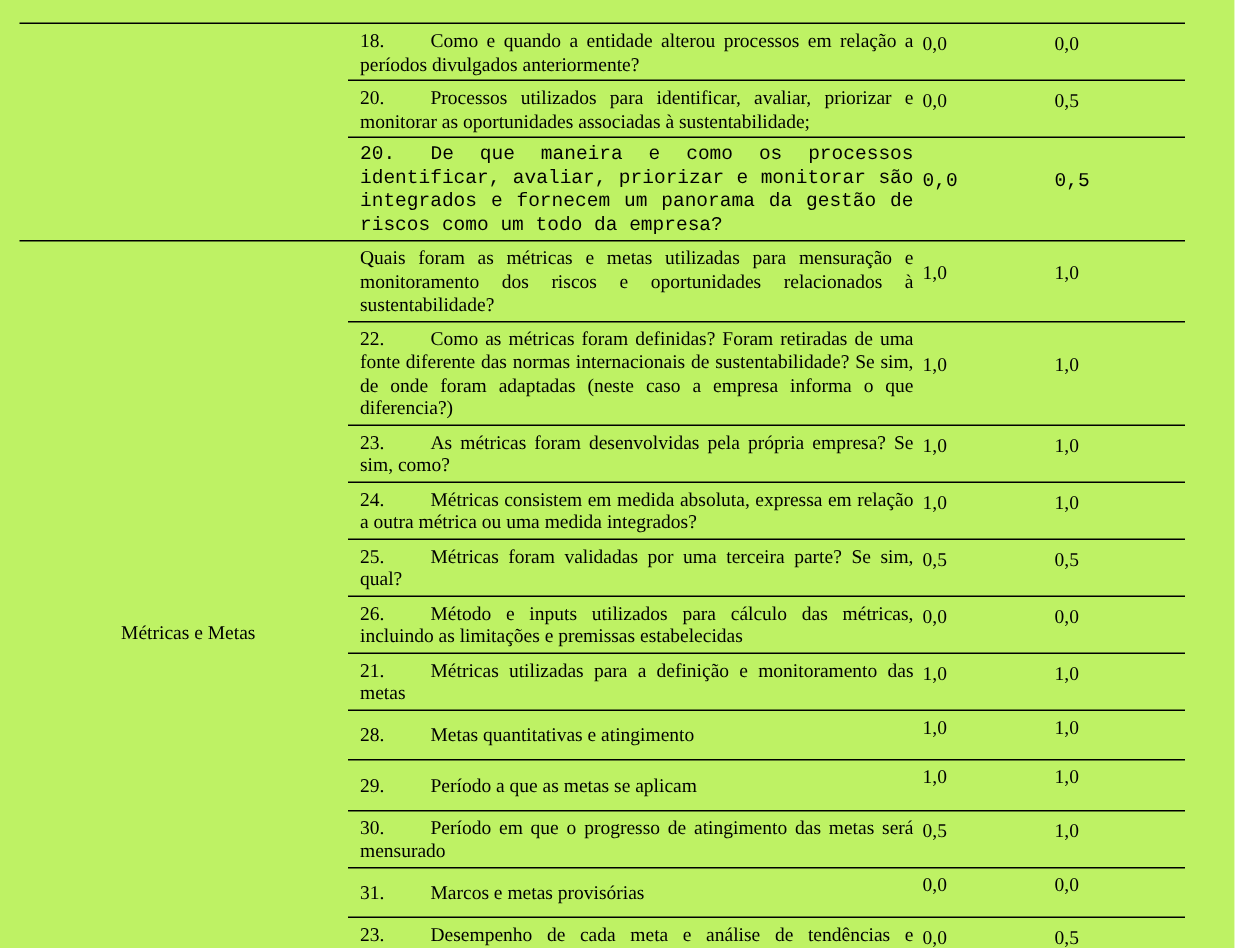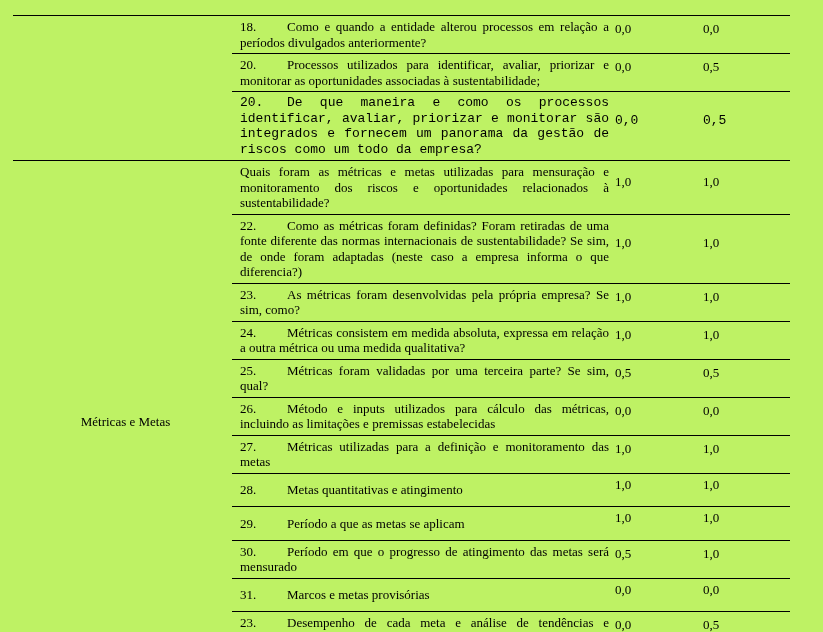--- a/index.html
+++ b/index.html
@@ -88,36 +88,36 @@
         <td class="q"><span class="num">22.</span><span>Como as métricas foram definidas? Foram retiradas de uma fonte diferente das normas internacionais de sustentabilidade? Se sim, de onde foram adaptadas (neste caso a empresa informa o que diferencia?)</span></td>
         <td class="v">1,0</td>
         <td class="v">1,0</td>
       </tr>
       <tr>
         <td class="q"><span class="num">23.</span><span>As métricas foram desenvolvidas pela própria empresa? Se sim, como?</span></td>
         <td class="v">1,0</td>
         <td class="v">1,0</td>
       </tr>
       <tr>
-        <td class="q"><span class="num">24.</span><span>Métricas consistem em medida absoluta, expressa em relação a outra métrica ou uma medida qualitativa?</span></td>
+        <td class="q"><span class="num">24.</span><span>Métricas consistem em medida absoluta, expressa em relação a outra métrica ou uma medida integrados?</span></td>
         <td class="v">1,0</td>
         <td class="v">1,0</td>
       </tr>
       <tr>
         <td class="q"><span class="num">25.</span><span>Métricas foram validadas por uma terceira parte? Se sim, qual?</span></td>
         <td class="v">0,5</td>
         <td class="v">0,5</td>
       </tr>
       <tr>
         <td class="q"><span class="num">26.</span><span>Método e inputs utilizados para cálculo das métricas, incluindo as limitações e premissas estabelecidas</span></td>
         <td class="v">0,0</td>
         <td class="v">0,0</td>
       </tr>
       <tr>
-        <td class="q"><span class="num">27.</span><span>Métricas utilizadas para a definição e monitoramento das metas</span></td>
+        <td class="q"><span class="num">21.</span><span>Métricas utilizadas para a definição e monitoramento das metas</span></td>
         <td class="v">1,0</td>
         <td class="v">1,0</td>
       </tr>
       <tr>
         <td class="q"><span class="num">28.</span><span>Metas quantitativas e atingimento</span></td>
         <td class="v">1,0</td>
         <td class="v">1,0</td>
       </tr>
       <tr>
         <td class="q"><span class="num">29.</span><span>Período a que as metas se aplicam</span></td>

